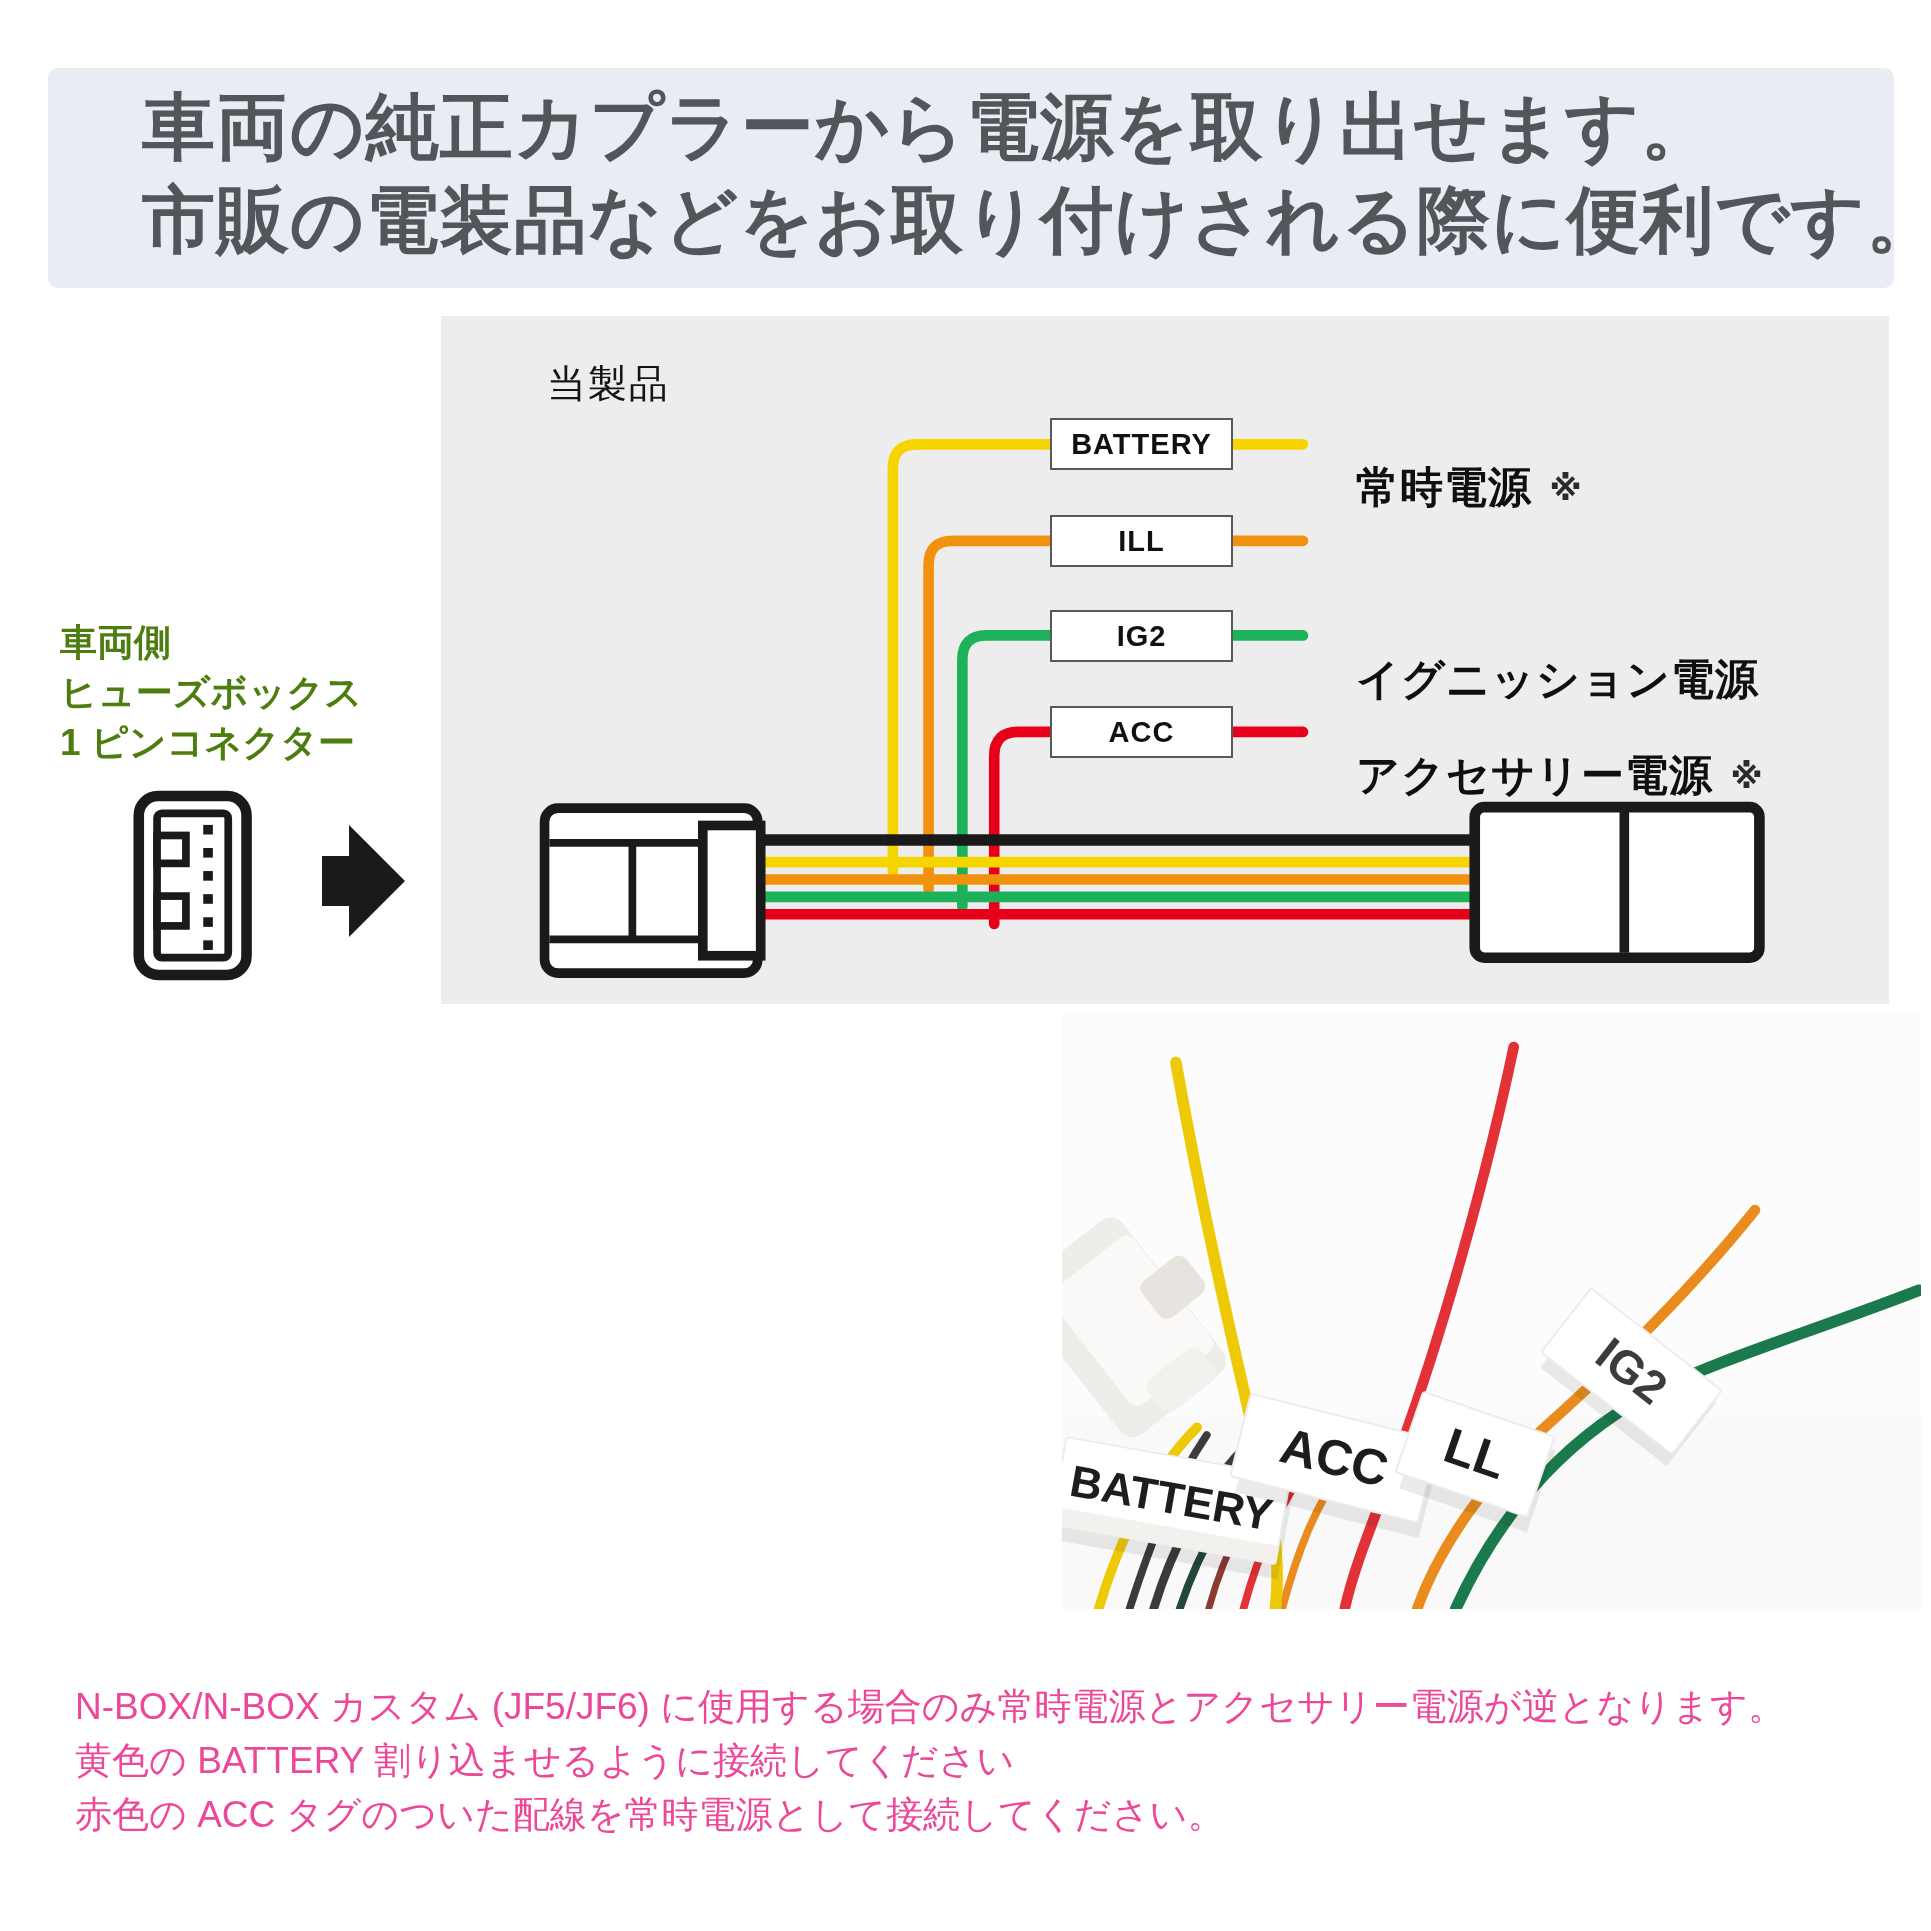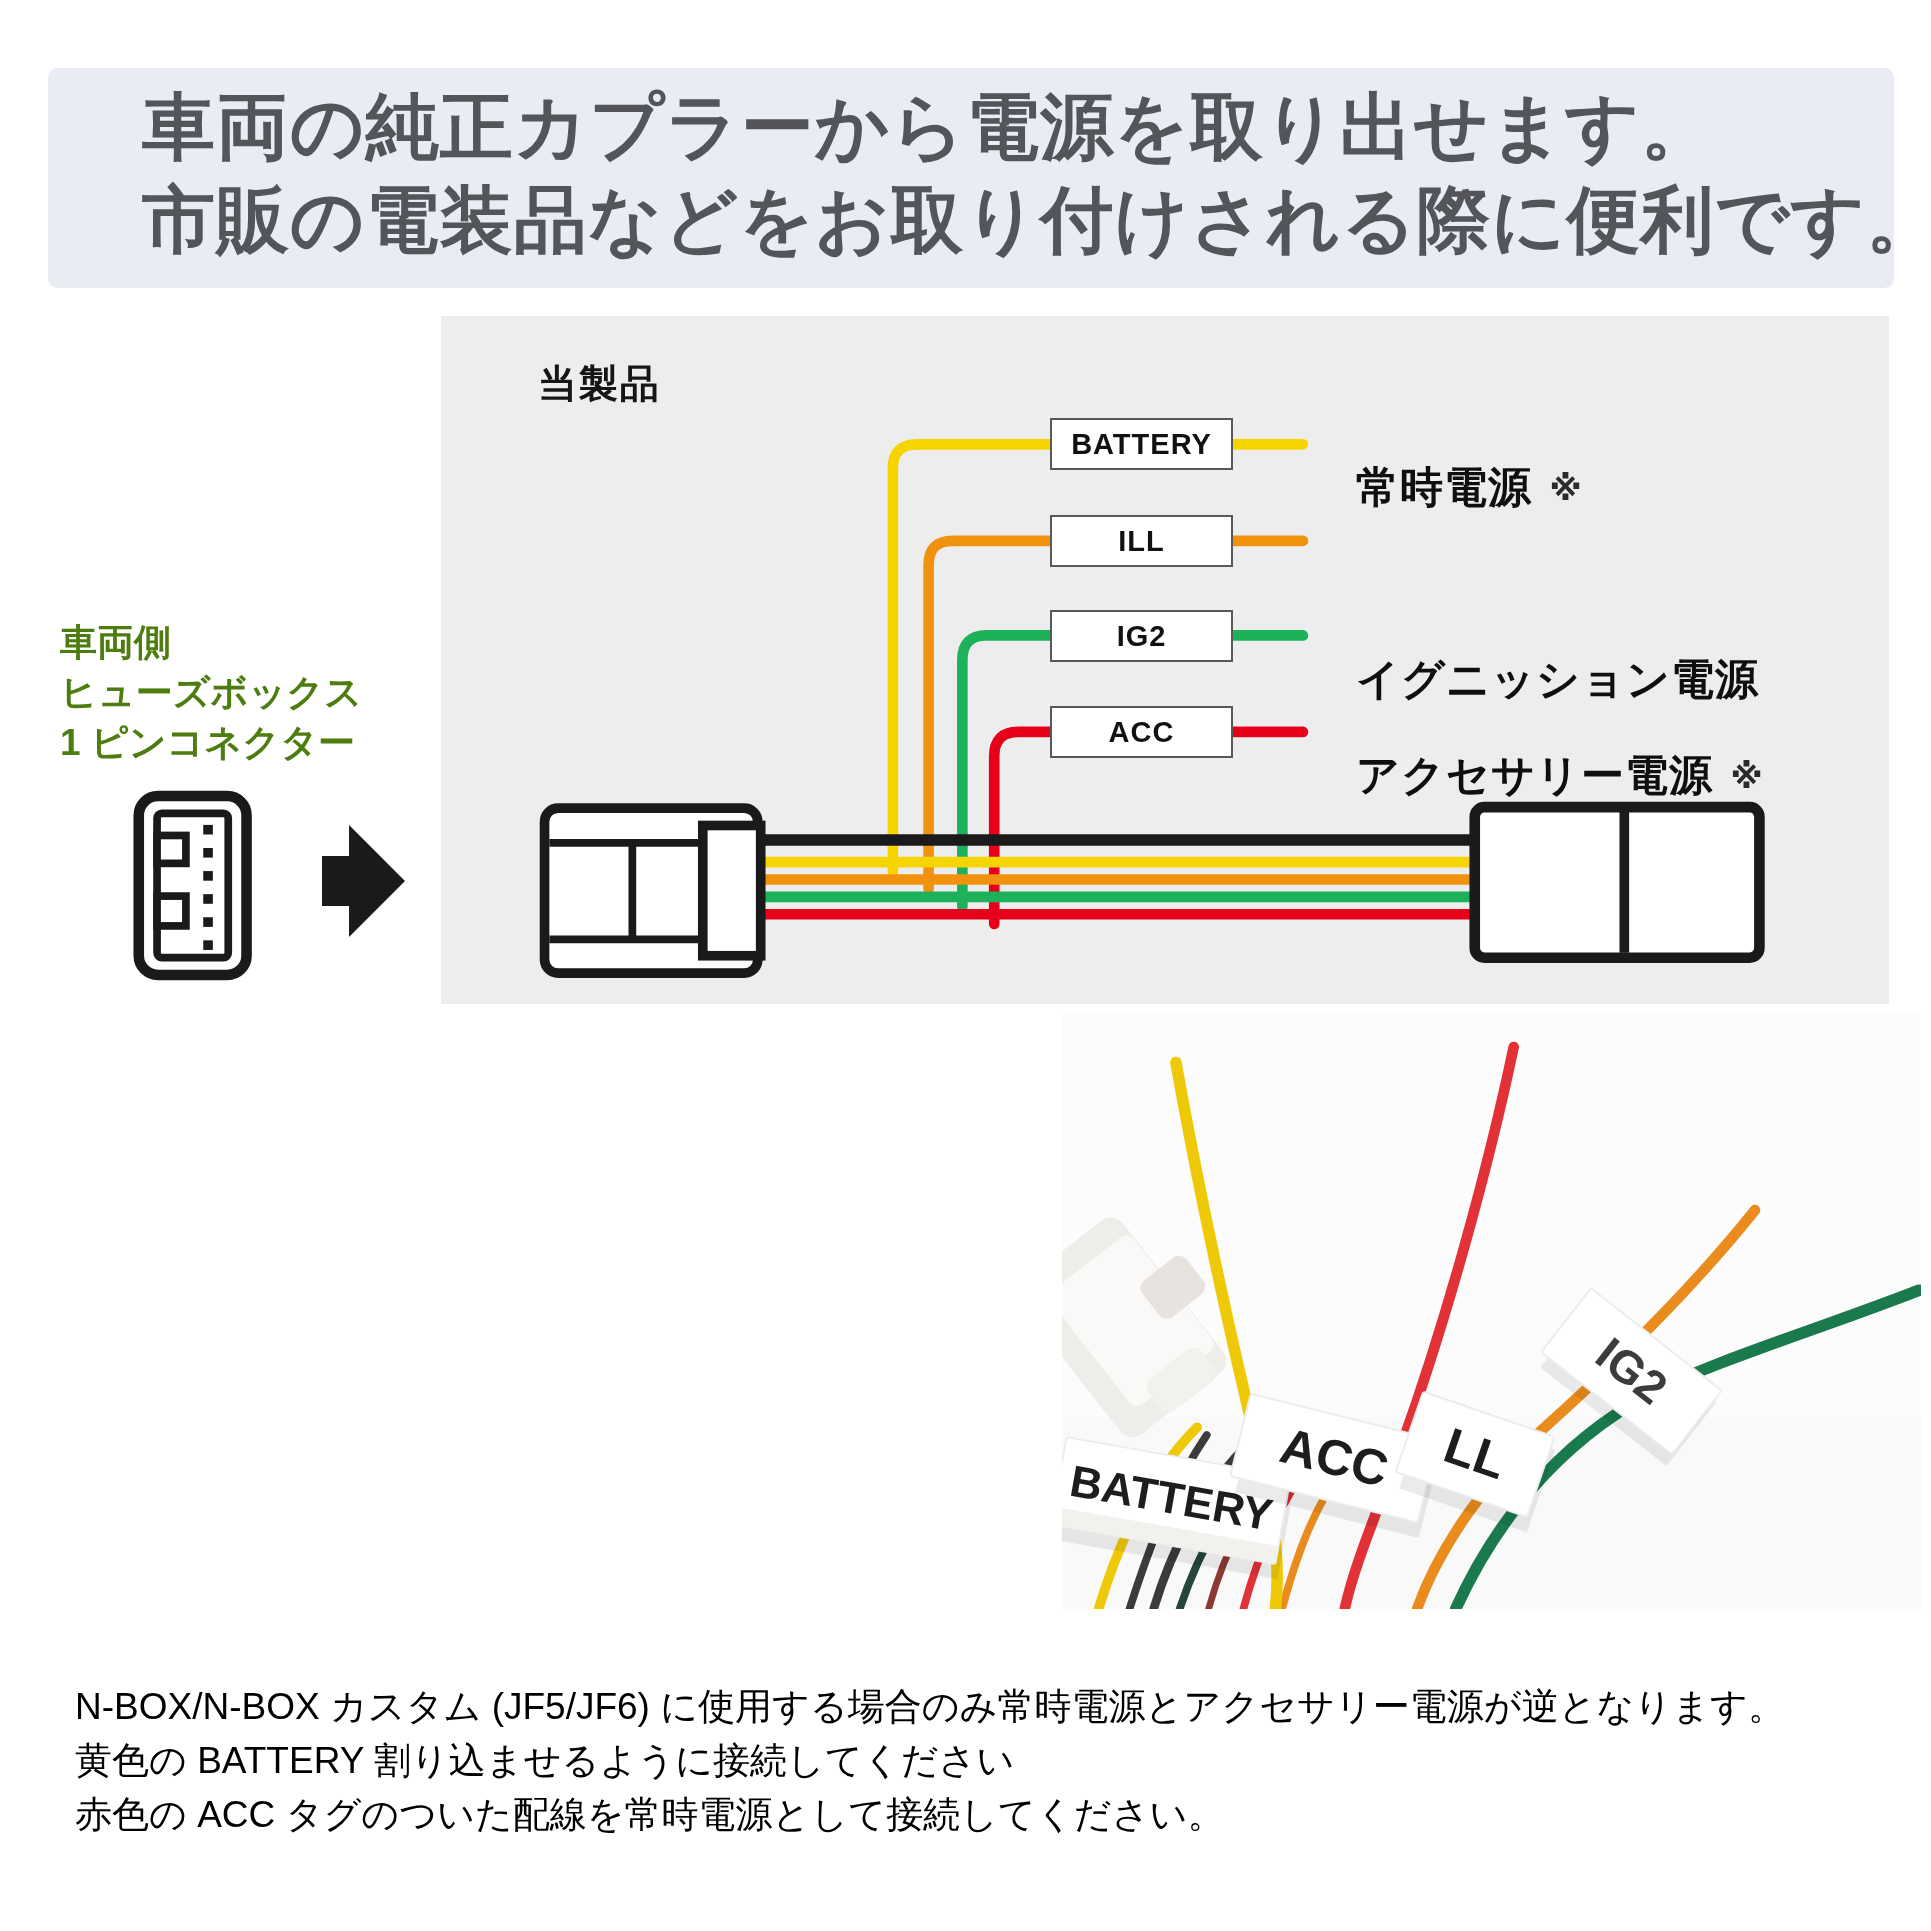--- a/index.html
+++ b/index.html
@@ -7,35 +7,35 @@
         font-family:"Liberation Sans","DejaVu Sans",sans-serif;}
   .abs{position:absolute;}
 
   
   .banner{left:48px;top:68px;width:1846px;height:220px;background:#e9edf3;border-radius:9.7px;}
   .banner-text{left:94px;top:11.6px;font-size:73px;line-height:93px;font-weight:600;
                color:#54555a;letter-spacing:1px;white-space:nowrap;}
 
   
   .panel{left:441px;top:316px;width:1448px;height:688px;background:#ededee;}
-  .product-label{left:97px;top:41px;font-size:39px;font-weight:700;color:#151515;letter-spacing:1.9px;}
+  .product-label{left:106px;top:41px;font-size:39px;font-weight:400;color:#151515;letter-spacing:1.9px;}
   .wiring{left:0;top:0;width:1448px;height:688px;}
 
   .tag-box{left:609px;width:183px;height:52px;box-sizing:border-box;background:#ffffff;
            border:2.9px solid #58595b;display:flex;align-items:center;justify-content:center;
            font-size:29px;font-weight:700;color:#111;letter-spacing:1px;}
   .power-label{left:915px;height:54px;display:flex;align-items:center;font-size:43px;
                font-weight:800;color:#0f0f0f;letter-spacing:1px;white-space:nowrap;margin-top:44px;}
   .power-label .mark{font-size:33px;font-weight:700;color:#2b2b2b;margin-left:17.4px;}
 
   
   .vehicle-text{left:60px;font-size:37px;font-weight:700;color:#4d7c0f;white-space:nowrap;text-align:right;}
 
   
-  .note-line{left:75px;font-size:37px;font-weight:400;color:#000000;white-space:nowrap;}
+  .note-line{left:75px;font-size:37px;font-weight:400;color:#ec4899;white-space:nowrap;}
 
   .photo-svg text{font-family:"Liberation Sans","DejaVu Sans",sans-serif;}
 </style>
 </head>
 <body>
 
 <div class="page">
 
   <div class="abs banner">
     <div class="abs banner-text">

